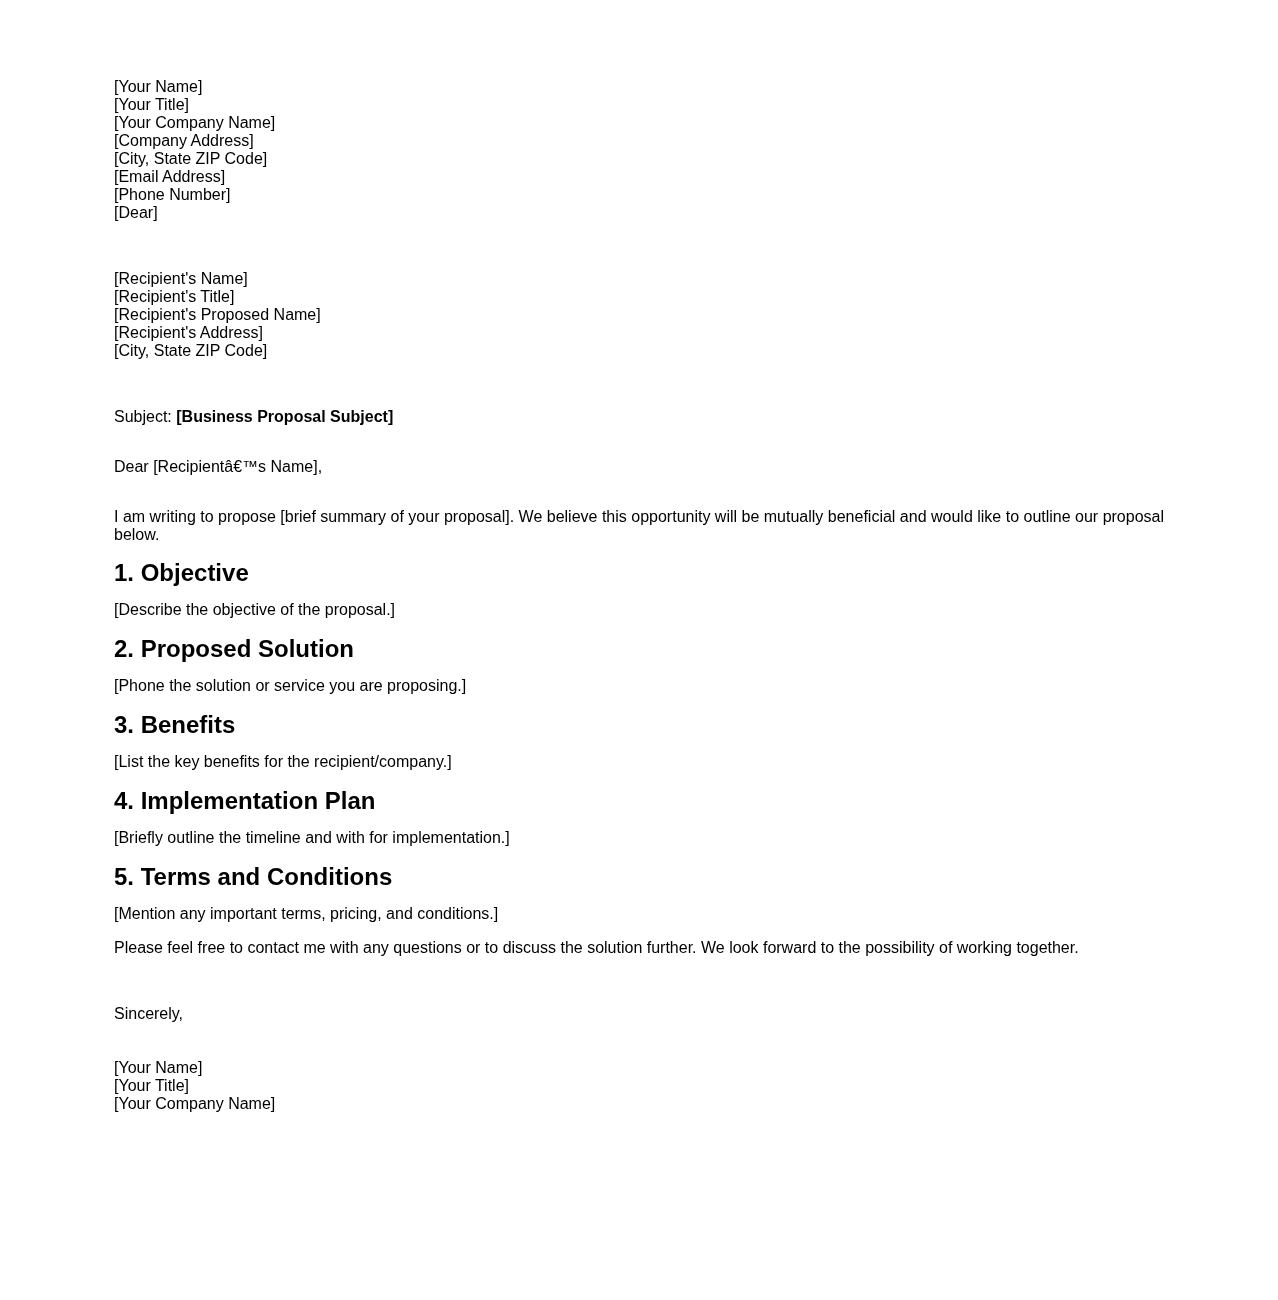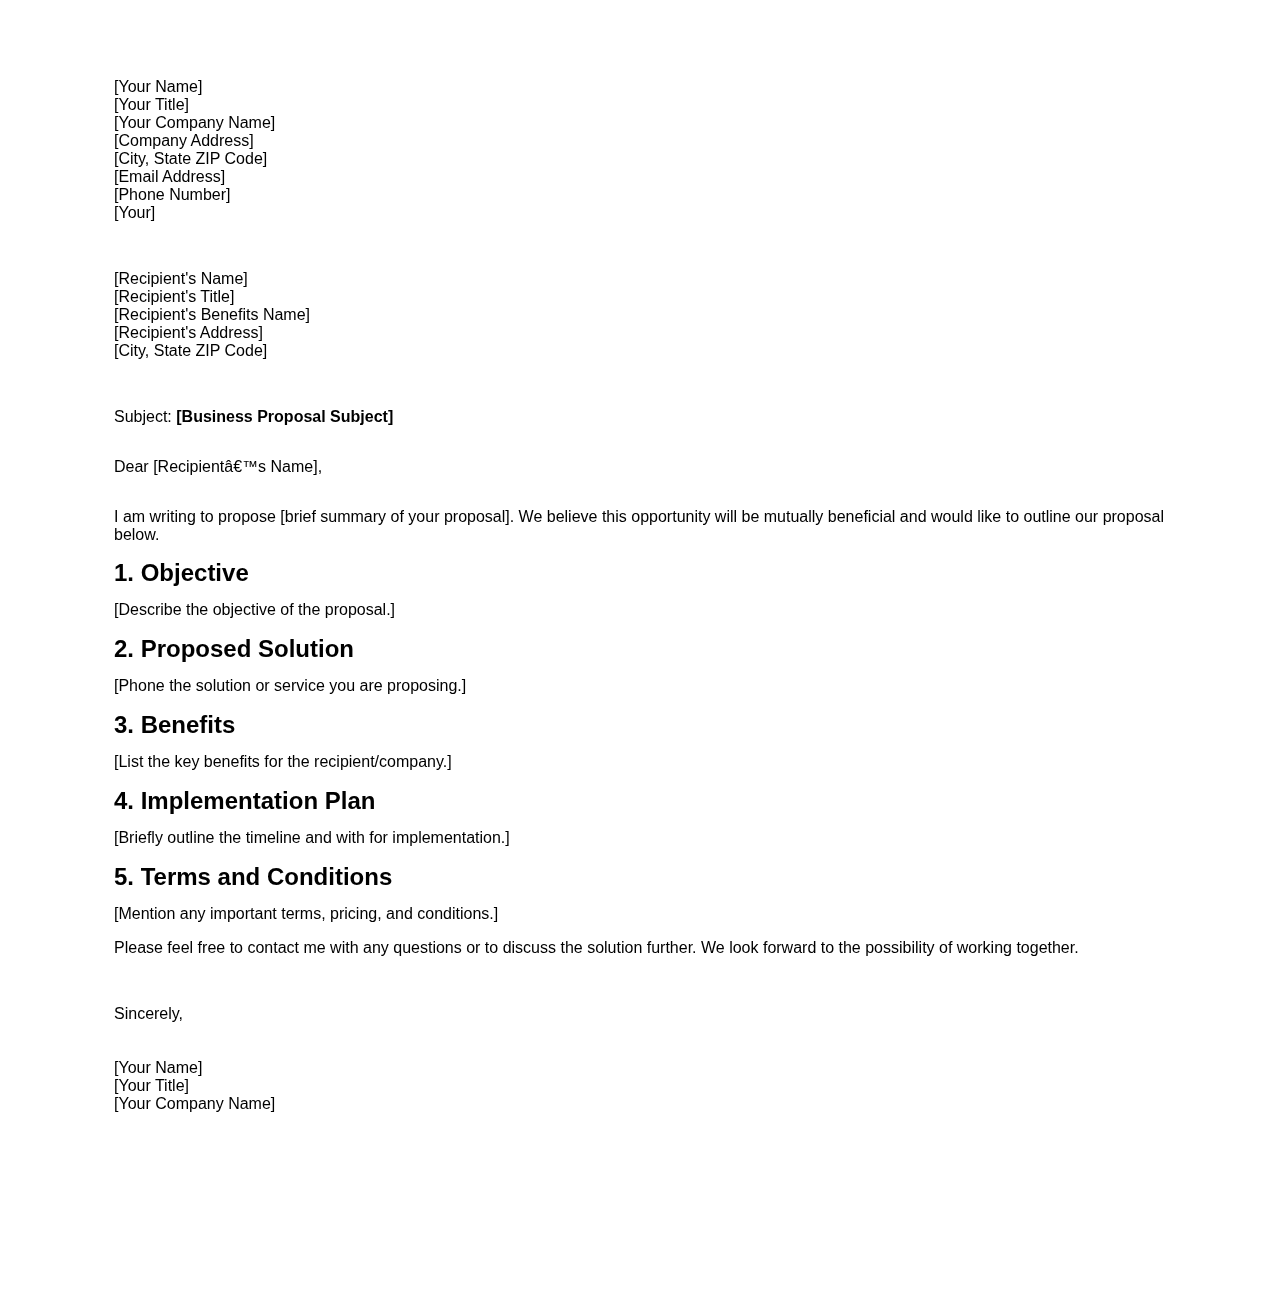--- a/index.html
+++ b/index.html
@@ -30,29 +30,29 @@
 <div class="doc">
 
   <div class="block">
     <span class="line">[Your Name]</span>
     <span class="line">[Your Title]</span>
     <span class="line">[Your Company Name]</span>
     <span class="line">[Company Address]</span>
     <span class="line">[City, State ZIP Code]</span>
     <span class="line">[Email Address]</span>
     <span class="line">[Phone Number]</span>
-    <span class="line">[Your]</span>
+    <span class="line">[Dear]</span>
   </div>
 
   <div class="gap-sender"></div>
 
   <div class="block">
     <span class="line">[Recipient's Name]</span>
     <span class="line">[Recipient's Title]</span>
-    <span class="line">[Recipient's Benefits Name]</span>
+    <span class="line">[Recipient's Proposed Name]</span>
     <span class="line">[Recipient's Address]</span>
     <span class="line">[City, State ZIP Code]</span>
   </div>
 
   <div class="gap-recip"></div>
 
   <p class="p subject"><span>Subject: </span><b>[Business Proposal Subject]</b></p>
 
   <p class="p greeting">Dear [Recipientâ€™s Name],</p>
 

